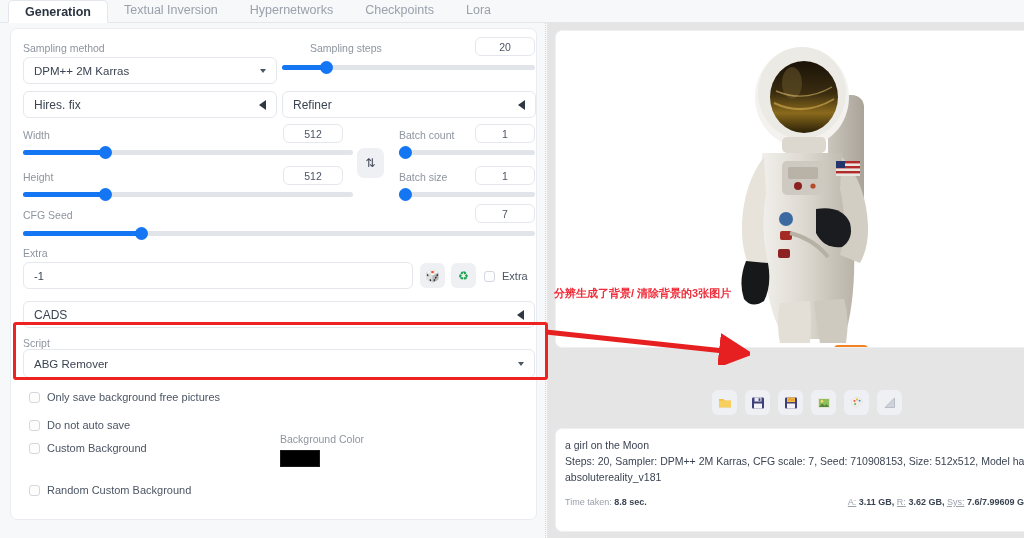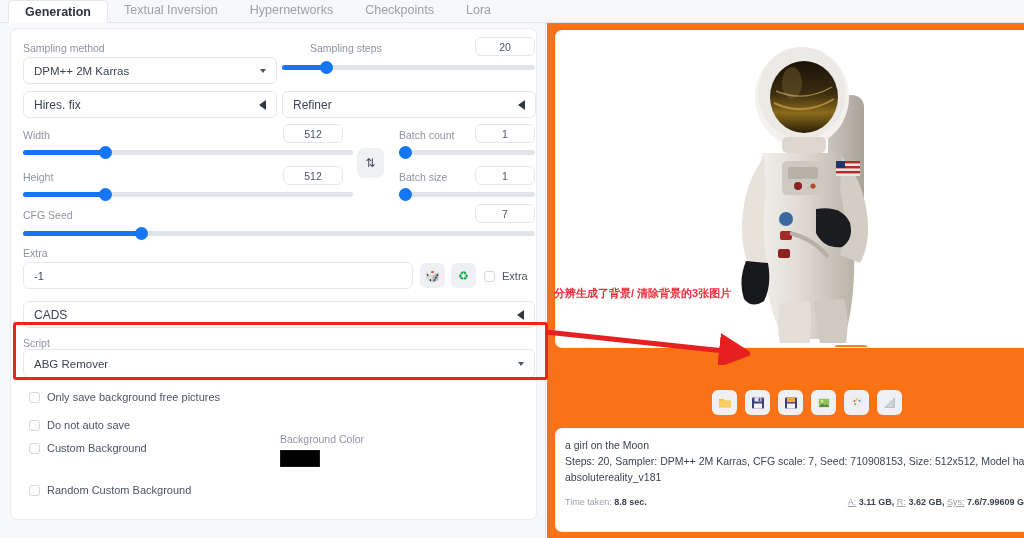--- a/index.html
+++ b/index.html
@@ -96,21 +96,21 @@
 
   
   .redbox {
     position: absolute; border: 3px solid #ef2222; border-radius: 3px;
     pointer-events: none;
   }
 
   
   .right-col {
     position: absolute; left: 547px; top: 23px; width: 477px; height: 515px;
-    background: #f97316;
+    background: #e5e5e5;
   }
   .gallery {
     position: absolute; left: 8px; top: 7px; width: 469px; height: 318px;
     background: #ffffff; border-radius: 7px 0 0 7px;
     border: 1px solid #eef0f4; border-right: none;
     overflow: hidden;
   }
   .thumbstrip {
     position: absolute; left: 208px; top: 316px; display: flex; gap: 6px;
   }

